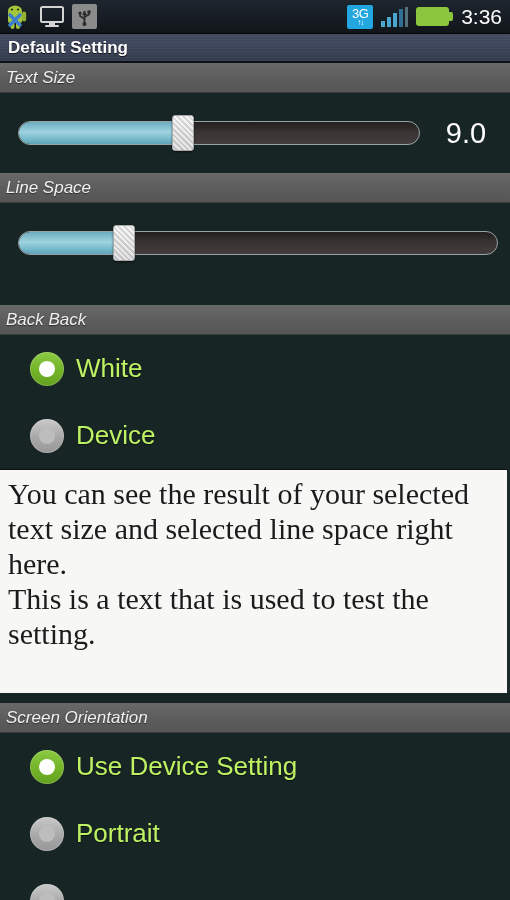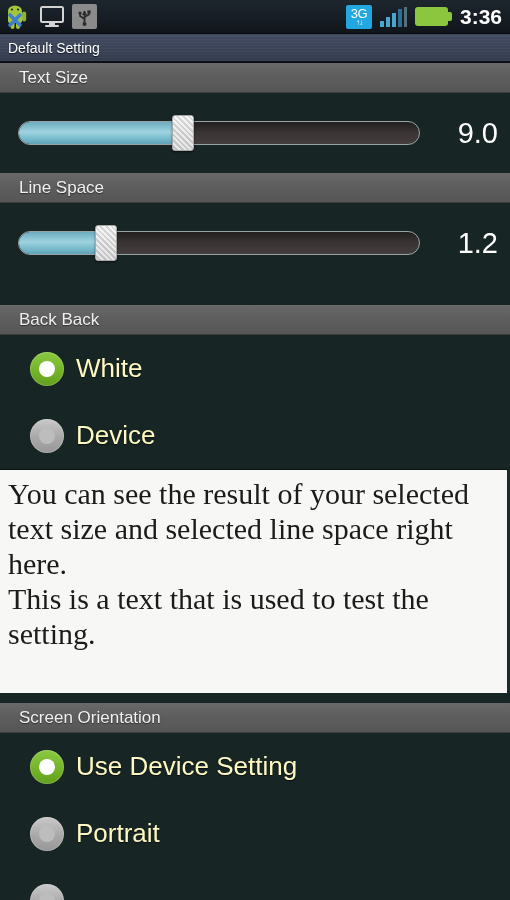--- a/index.html
+++ b/index.html
@@ -71,54 +71,55 @@
     content: "";
     position: absolute;
     right: -4px; top: 5px;
     width: 4px; height: 9px;
     background: #8cc63f;
     border-radius: 0 2px 2px 0;
   }
   .clock {
     color: #ffffff;
     font-size: 21px;
-    font-weight: bold;
+    font-weight: normal;
     letter-spacing: 0px;
     margin-left: 4px;
     text-align: right;
   }
 
   
   .titlebar {
     height: 29px;
     background:
       repeating-linear-gradient(0deg, rgba(255,255,255,0.035) 0 1px, rgba(0,0,0,0) 1px 3px),
       linear-gradient(180deg, #424b60 0%, #3a4256 60%, #323a4c 100%);
     border-bottom: 2px solid #0d1016;
     display: flex;
     align-items: center;
     padding-left: 8px;
     box-sizing: border-box;
   }
   .titlebar .title {
     color: #ffffff;
-    font-size: 14px;
-    font-weight: normal;
+    font-size: 17px;
+    font-weight: bold;
     text-shadow: 0 1px 1px rgba(0,0,0,0.7);
   }
 
   
   .section-header {
     height: 30px;
     background: linear-gradient(180deg, #696969 0%, #5d5d5d 50%, #565656 100%);
     display: flex;
     align-items: center;
-    padding-left: 19px;
+    padding-left: 6px;
     box-sizing: border-box;
     border-bottom: 1px solid #3c3c3c;
+    font-style: italic;
   }
   .section-header .label {
     color: #f0f0f0;
     font-size: 17px;
     text-shadow: 0 1px 1px rgba(0,0,0,0.5);
   }
 
   
   .slider-row {
     height: 80px;
@@ -159,21 +160,21 @@
     border-radius: 3px;
     background:
       repeating-linear-gradient(45deg, rgba(255,255,255,0.45) 0 2px, rgba(170,170,170,0.35) 2px 4px),
       linear-gradient(180deg, #f2f2f2 0%, #dcdcdc 50%, #cfcfcf 100%);
     border: 1px solid #a8a8a8;
     box-sizing: border-box;
     box-shadow: 0 1px 2px rgba(0,0,0,0.55);
   }
   .slider-value {
     width: 78px;
-    text-align: right;
+    text-align: center;
     padding-left: 14px;
     color: #ffffff;
     font-size: 29px;
     box-sizing: border-box;
   }
 
   
   .radio-row {
     height: 67px;
     display: flex;
@@ -206,21 +207,21 @@
   }
   .radio.off:after {
     content: "";
     position: absolute;
     left: 9px; top: 9px;
     width: 16px; height: 16px;
     border-radius: 50%;
     background: #bdbdbd;
   }
   .radio-label {
-    color: #fef9c3;
+    color: #bef264;
     font-size: 26px;
     margin-left: 12px;
     text-shadow: 0 1px 1px rgba(0,0,0,0.6);
   }
 
   
   .gap { height: 22px; background: #172524; }
   .gap-sm { height: 10px; background: #172524; }
 
   
@@ -316,21 +317,20 @@
   <div class="section-header">
     <span class="label">Line Space</span>
   </div>
   <div class="slider-row">
     <div class="slider-wrap">
       <div class="track">
         <div class="track-fill" style="width: 22%;"></div>
       </div>
       <div class="thumb" style="left: 22%;"></div>
     </div>
-    <div class="slider-value">1.2</div>
   </div>
 
   <div class="gap"></div>
 
   <div class="section-header">
     <span class="label">Back Back</span>
   </div>
   <div class="radio-row">
     <span class="radio on"></span>
     <span class="radio-label">White</span>

